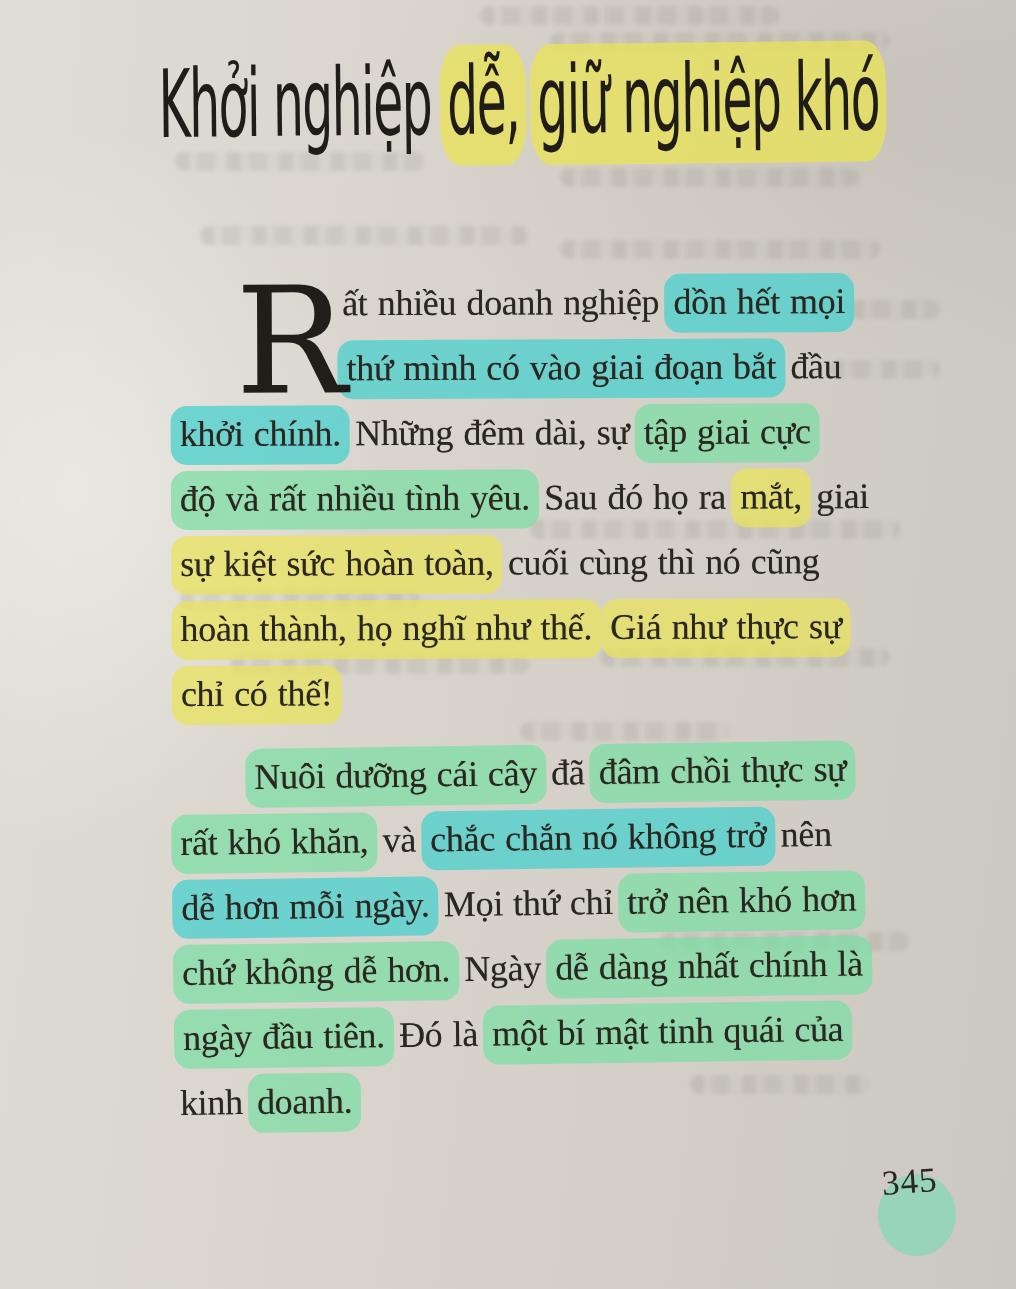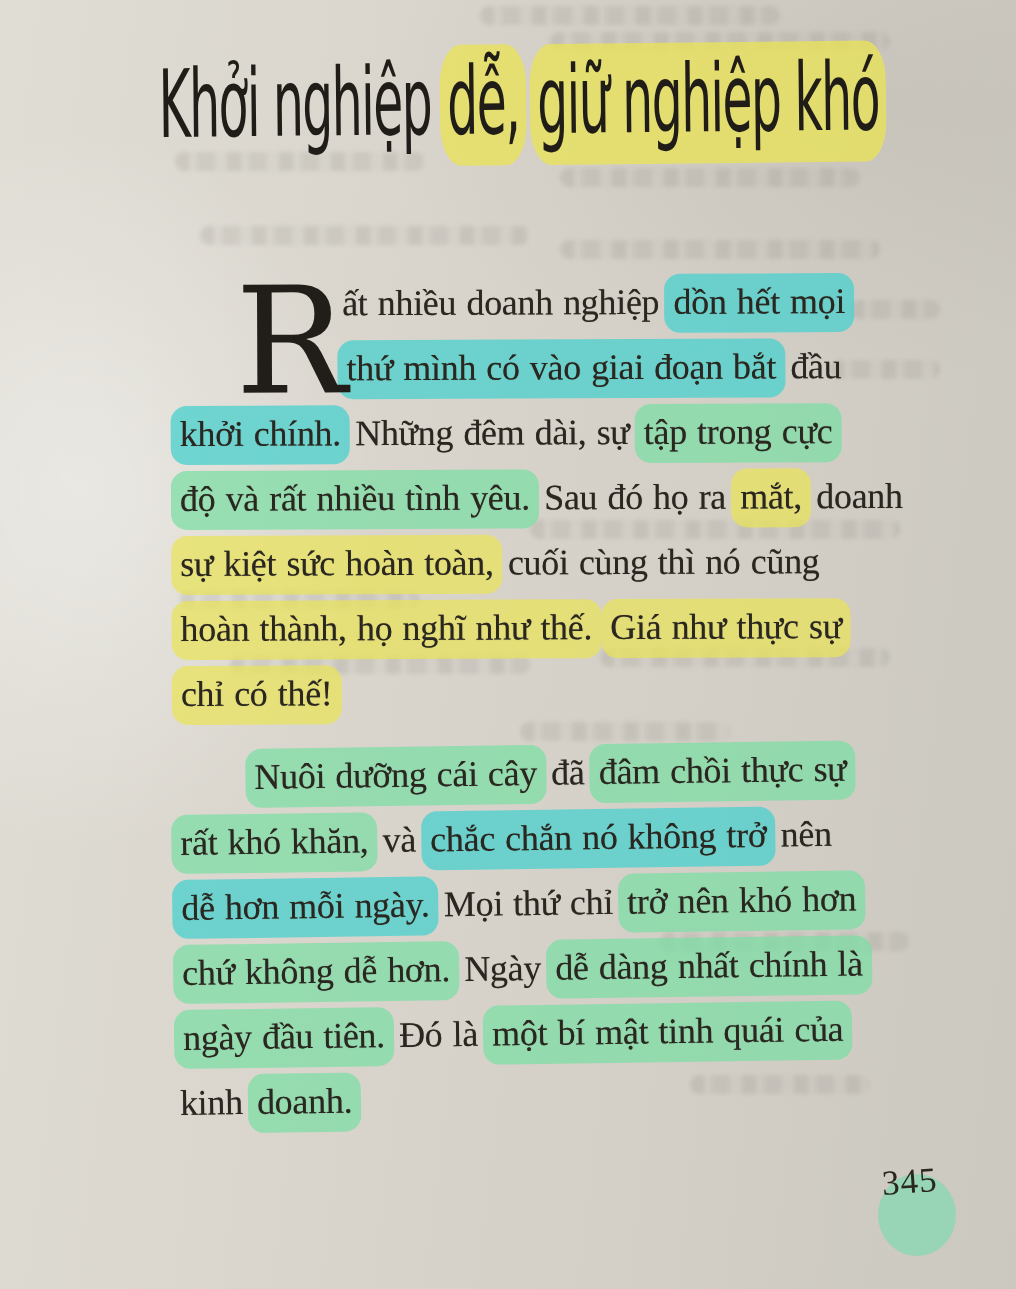--- a/index.html
+++ b/index.html
@@ -90,22 +90,22 @@
   <div class="ghost" style="left:520px;top:722px;width:210px;"></div>
   <div class="ghost" style="left:660px;top:932px;width:250px;"></div>
   <div class="ghost" style="left:690px;top:1075px;width:180px;"></div>
 
   <h1 class="title"><span>Khởi nghiệp </span><span class="hl hl-y">dễ,</span><span> </span><span class="hl hl-y">giữ nghiệp khó</span></h1>
 
   <div class="para" id="para-1">
     <span class="dropcap">R</span>
     <div class="line"><span>ất nhiều doanh nghiệp </span><span class="hl hl-c">dồn hết mọi</span></div>
     <div class="line"><span class="hl hl-c">thứ mình có vào giai đoạn bắt</span><span> đầu</span></div>
-    <div class="line"><span class="hl hl-c">khởi chính.</span><span> Những đêm dài, sự </span><span class="hl hl-g">tập trong cực</span></div>
-    <div class="line"><span class="hl hl-g">độ và rất nhiều tình yêu.</span><span> Sau đó họ ra </span><span class="hl hl-y">mắt,</span><span> doanh</span></div>
+    <div class="line"><span class="hl hl-c">khởi chính.</span><span> Những đêm dài, sự </span><span class="hl hl-g">tập giai cực</span></div>
+    <div class="line"><span class="hl hl-g">độ và rất nhiều tình yêu.</span><span> Sau đó họ ra </span><span class="hl hl-y">mắt,</span><span> giai</span></div>
     <div class="line"><span class="hl hl-y">sự kiệt sức hoàn toàn,</span><span> cuối cùng thì nó cũng</span></div>
     <div class="line"><span class="hl hl-y">hoàn thành, họ nghĩ như thế.</span><span> </span><span class="hl hl-y">Giá như thực sự</span></div>
     <div class="line"><span class="hl hl-y">chỉ có thế!</span></div>
   </div>
 
   <div class="para" id="para-2">
     <div class="line"><span class="hl hl-g">Nuôi dưỡng cái cây</span><span> đã </span><span class="hl hl-g">đâm chồi thực sự</span></div>
     <div class="line"><span class="hl hl-g">rất khó khăn,</span><span> và </span><span class="hl hl-c">chắc chắn nó không trở</span><span> nên</span></div>
     <div class="line"><span class="hl hl-c">dễ hơn mỗi ngày.</span><span> Mọi thứ chỉ </span><span class="hl hl-g">trở nên khó hơn</span></div>
     <div class="line"><span class="hl hl-g">chứ không dễ hơn.</span><span> Ngày </span><span class="hl hl-g">dễ dàng nhất chính là</span></div>

